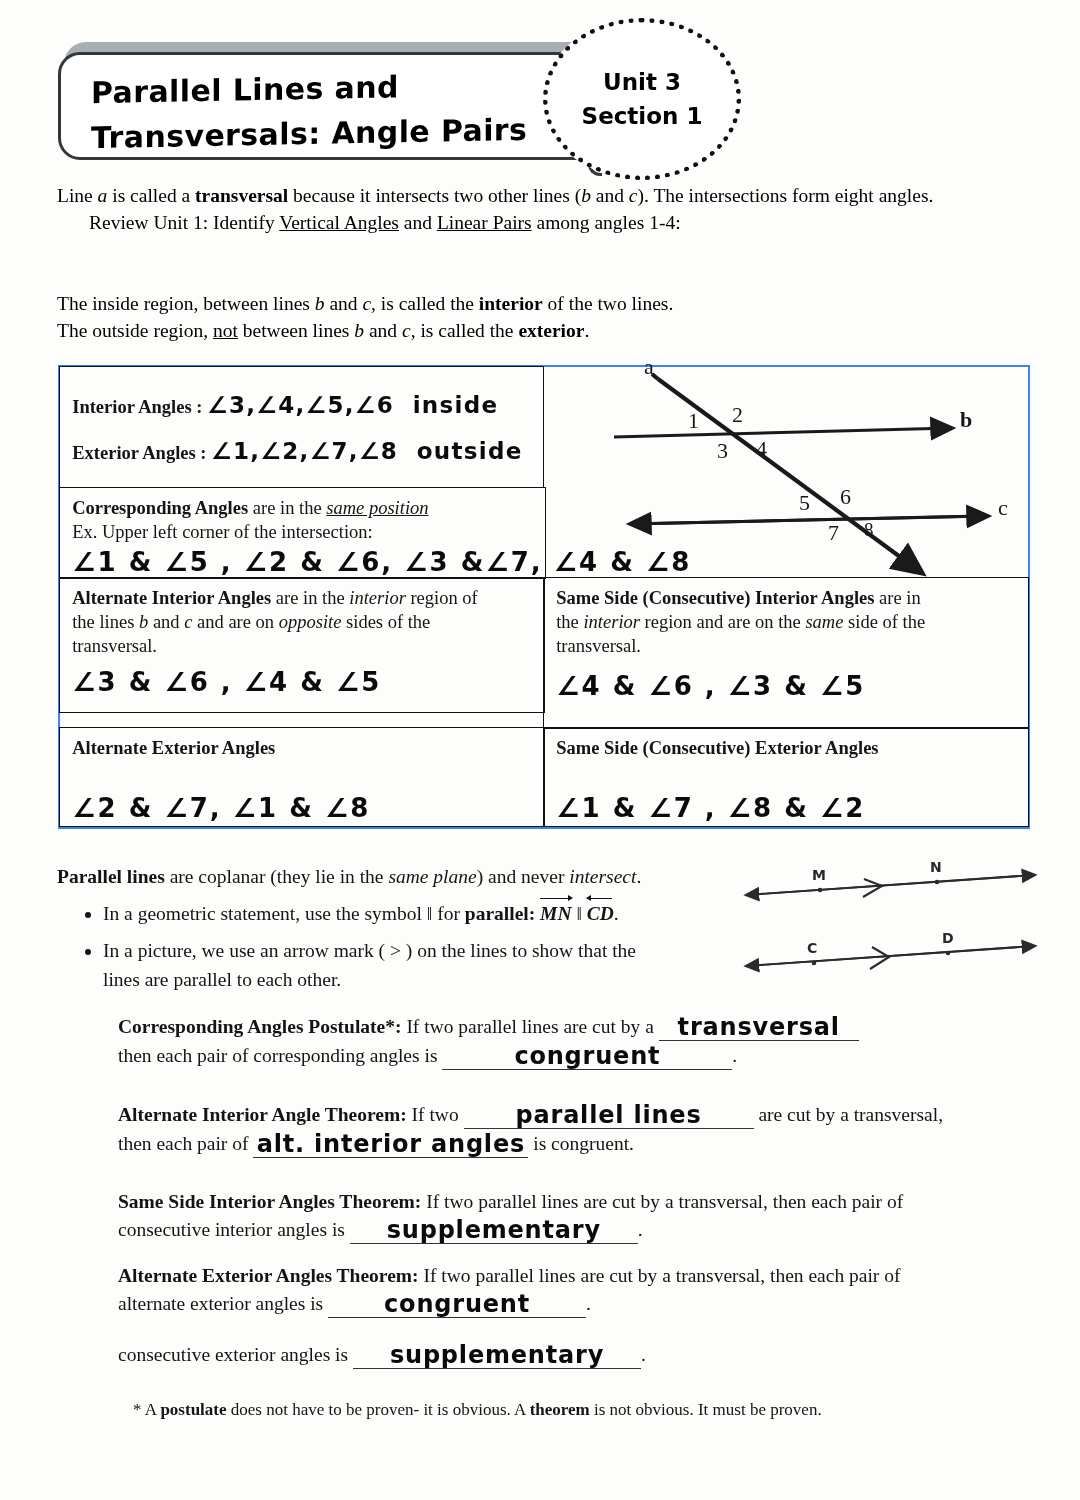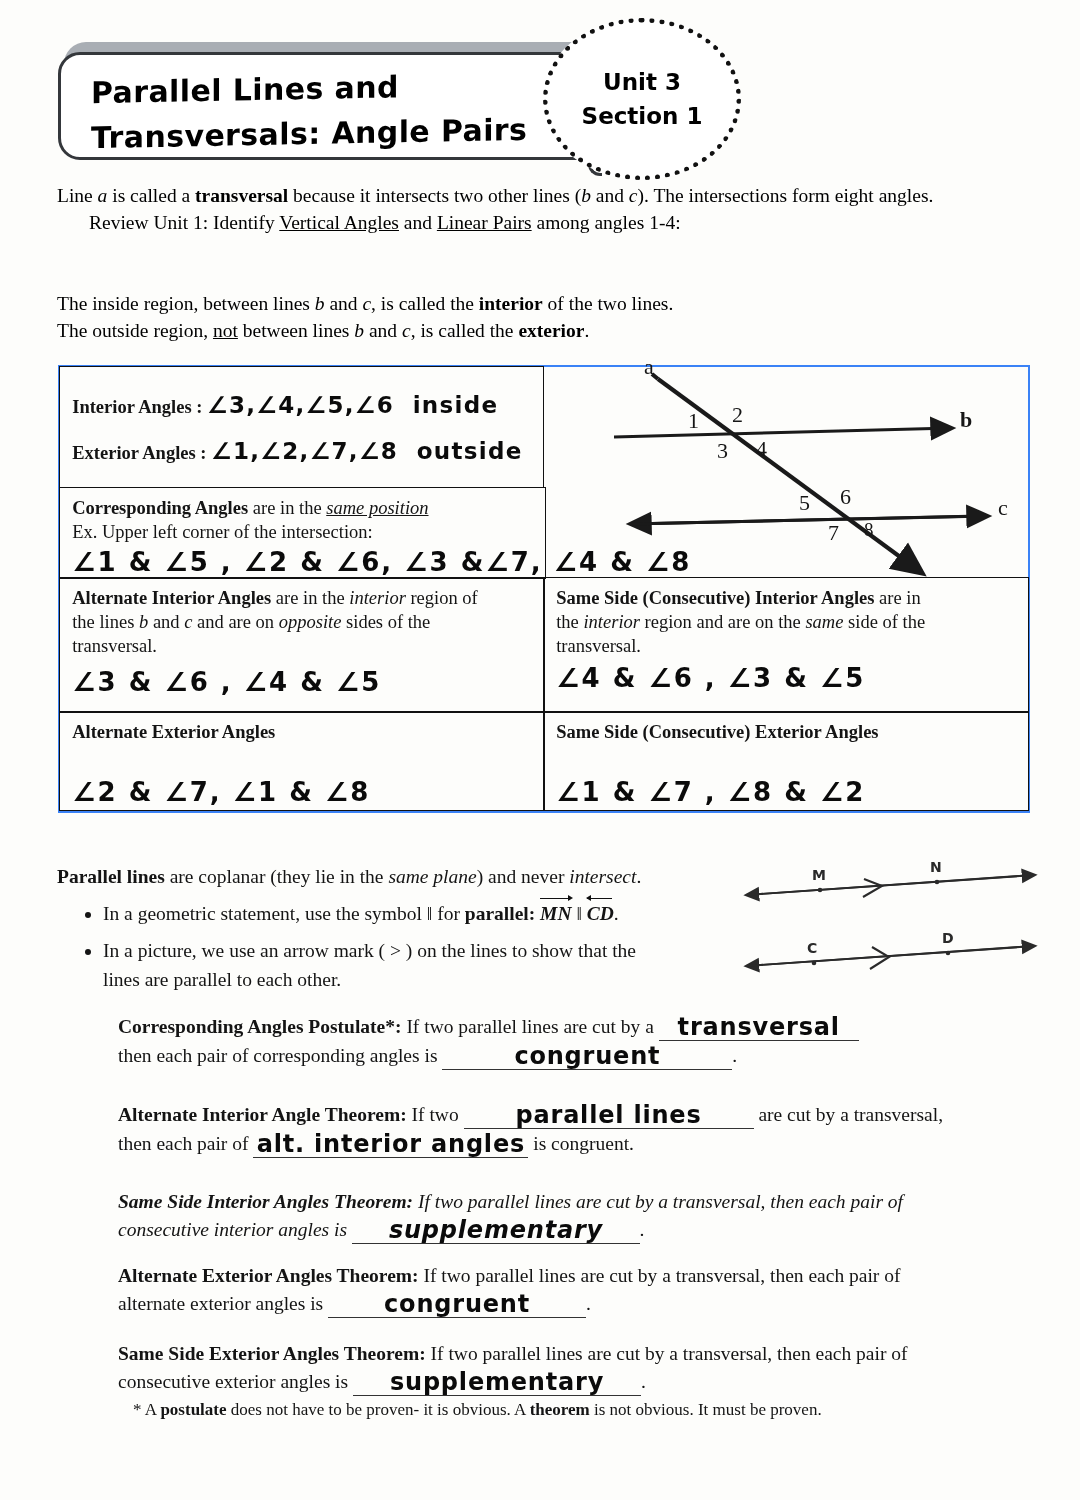--- a/index.html
+++ b/index.html
@@ -223,21 +223,21 @@
     vertical-align: baseline;
     position: relative;
   }
   .blank .hand-ans {
     position: relative;
     top: 2px;
   }
 
   .t1 { top: 1012px; }
   .t2 { top: 1100px; }
-  .t3 { top: 1188px; font-style: italic; }
+  .t3 { top: 1188px; }
   .t4 { top: 1262px; }
   .t5 { top: 1340px; }
   .foot {
     position: absolute;
     left: 133px; top: 1400px;
     width: 900px;
     font-size: 17px;
   }
 </style>
 </head>
@@ -301,27 +301,27 @@
 
     <div class="row">
       <div class="cell c-left" style="height:136px">
         <div>
           <b>Alternate Interior Angles</b><span> are in the </span><i>interior</i><span> region of</span>
         </div>
         <div><span>the lines </span><i>b</i><span> and </span><i>c</i><span> and are on </span><i>opposite</i><span> sides of the</span></div>
         <div>transversal.</div>
         <div class="hand-lg" style="margin-top:12px">∠3 &amp; ∠6 ,  ∠4 &amp; ∠5</div>
       </div>
-      <div class="cell c-right" style="height:136px">
+      <div class="cell c-right" style="height:152px">
         <div>
           <b>Same Side (Consecutive) Interior Angles</b><span> are in</span>
         </div>
         <div><span>the </span><i>interior</i><span> region and are on the </span><i>same</i><span> side of the</span></div>
         <div>transversal.</div>
-        <div class="hand-lg" style="margin-top:8px">∠4 &amp; ∠6 ,  ∠3 &amp; ∠5</div>
+        <div class="hand-lg" style="margin-top:16px">∠4 &amp; ∠6 ,  ∠3 &amp; ∠5</div>
       </div>
     </div>
 
     <div class="row">
       <div class="cell c-left" style="height:100px">
         <div><b>Alternate Exterior Angles</b></div>
         <div class="hand-lg" style="margin-top:36px">∠2 &amp; ∠7,  ∠1 &amp; ∠8</div>
       </div>
       <div class="cell c-right" style="height:100px">
         <div><b>Same Side (Consecutive) Exterior Angles</b></div>
@@ -426,23 +426,20 @@
     <div>
       <b>Alternate Exterior Angles Theorem:</b><span>  If two parallel lines are cut by a transversal, then each pair of</span>
     </div>
     <div>
       <span>alternate exterior angles is </span><span class="blank" style="width:258px"><span class="hand-ans">congruent</span></span><span>.</span>
     </div>
   </div>
 
   <div class="thm t5">
     <div>
-      <b>Same Side Exterior Angles Theorem:</b><span>  If two parallel lines are cut by a transversal, then each pair of</span>
-    </div>
-    <div>
       <span>consecutive exterior angles is </span><span class="blank" style="width:288px"><span class="hand-ans">supplementary</span></span><span>.</span>
     </div>
   </div>
 
   <div class="foot">
     <span>* A </span><b>postulate</b><span> does not have to be proven- it is obvious. A </span><b>theorem</b><span> is not obvious. It must be proven.</span>
   </div>
 
 </div>
 

